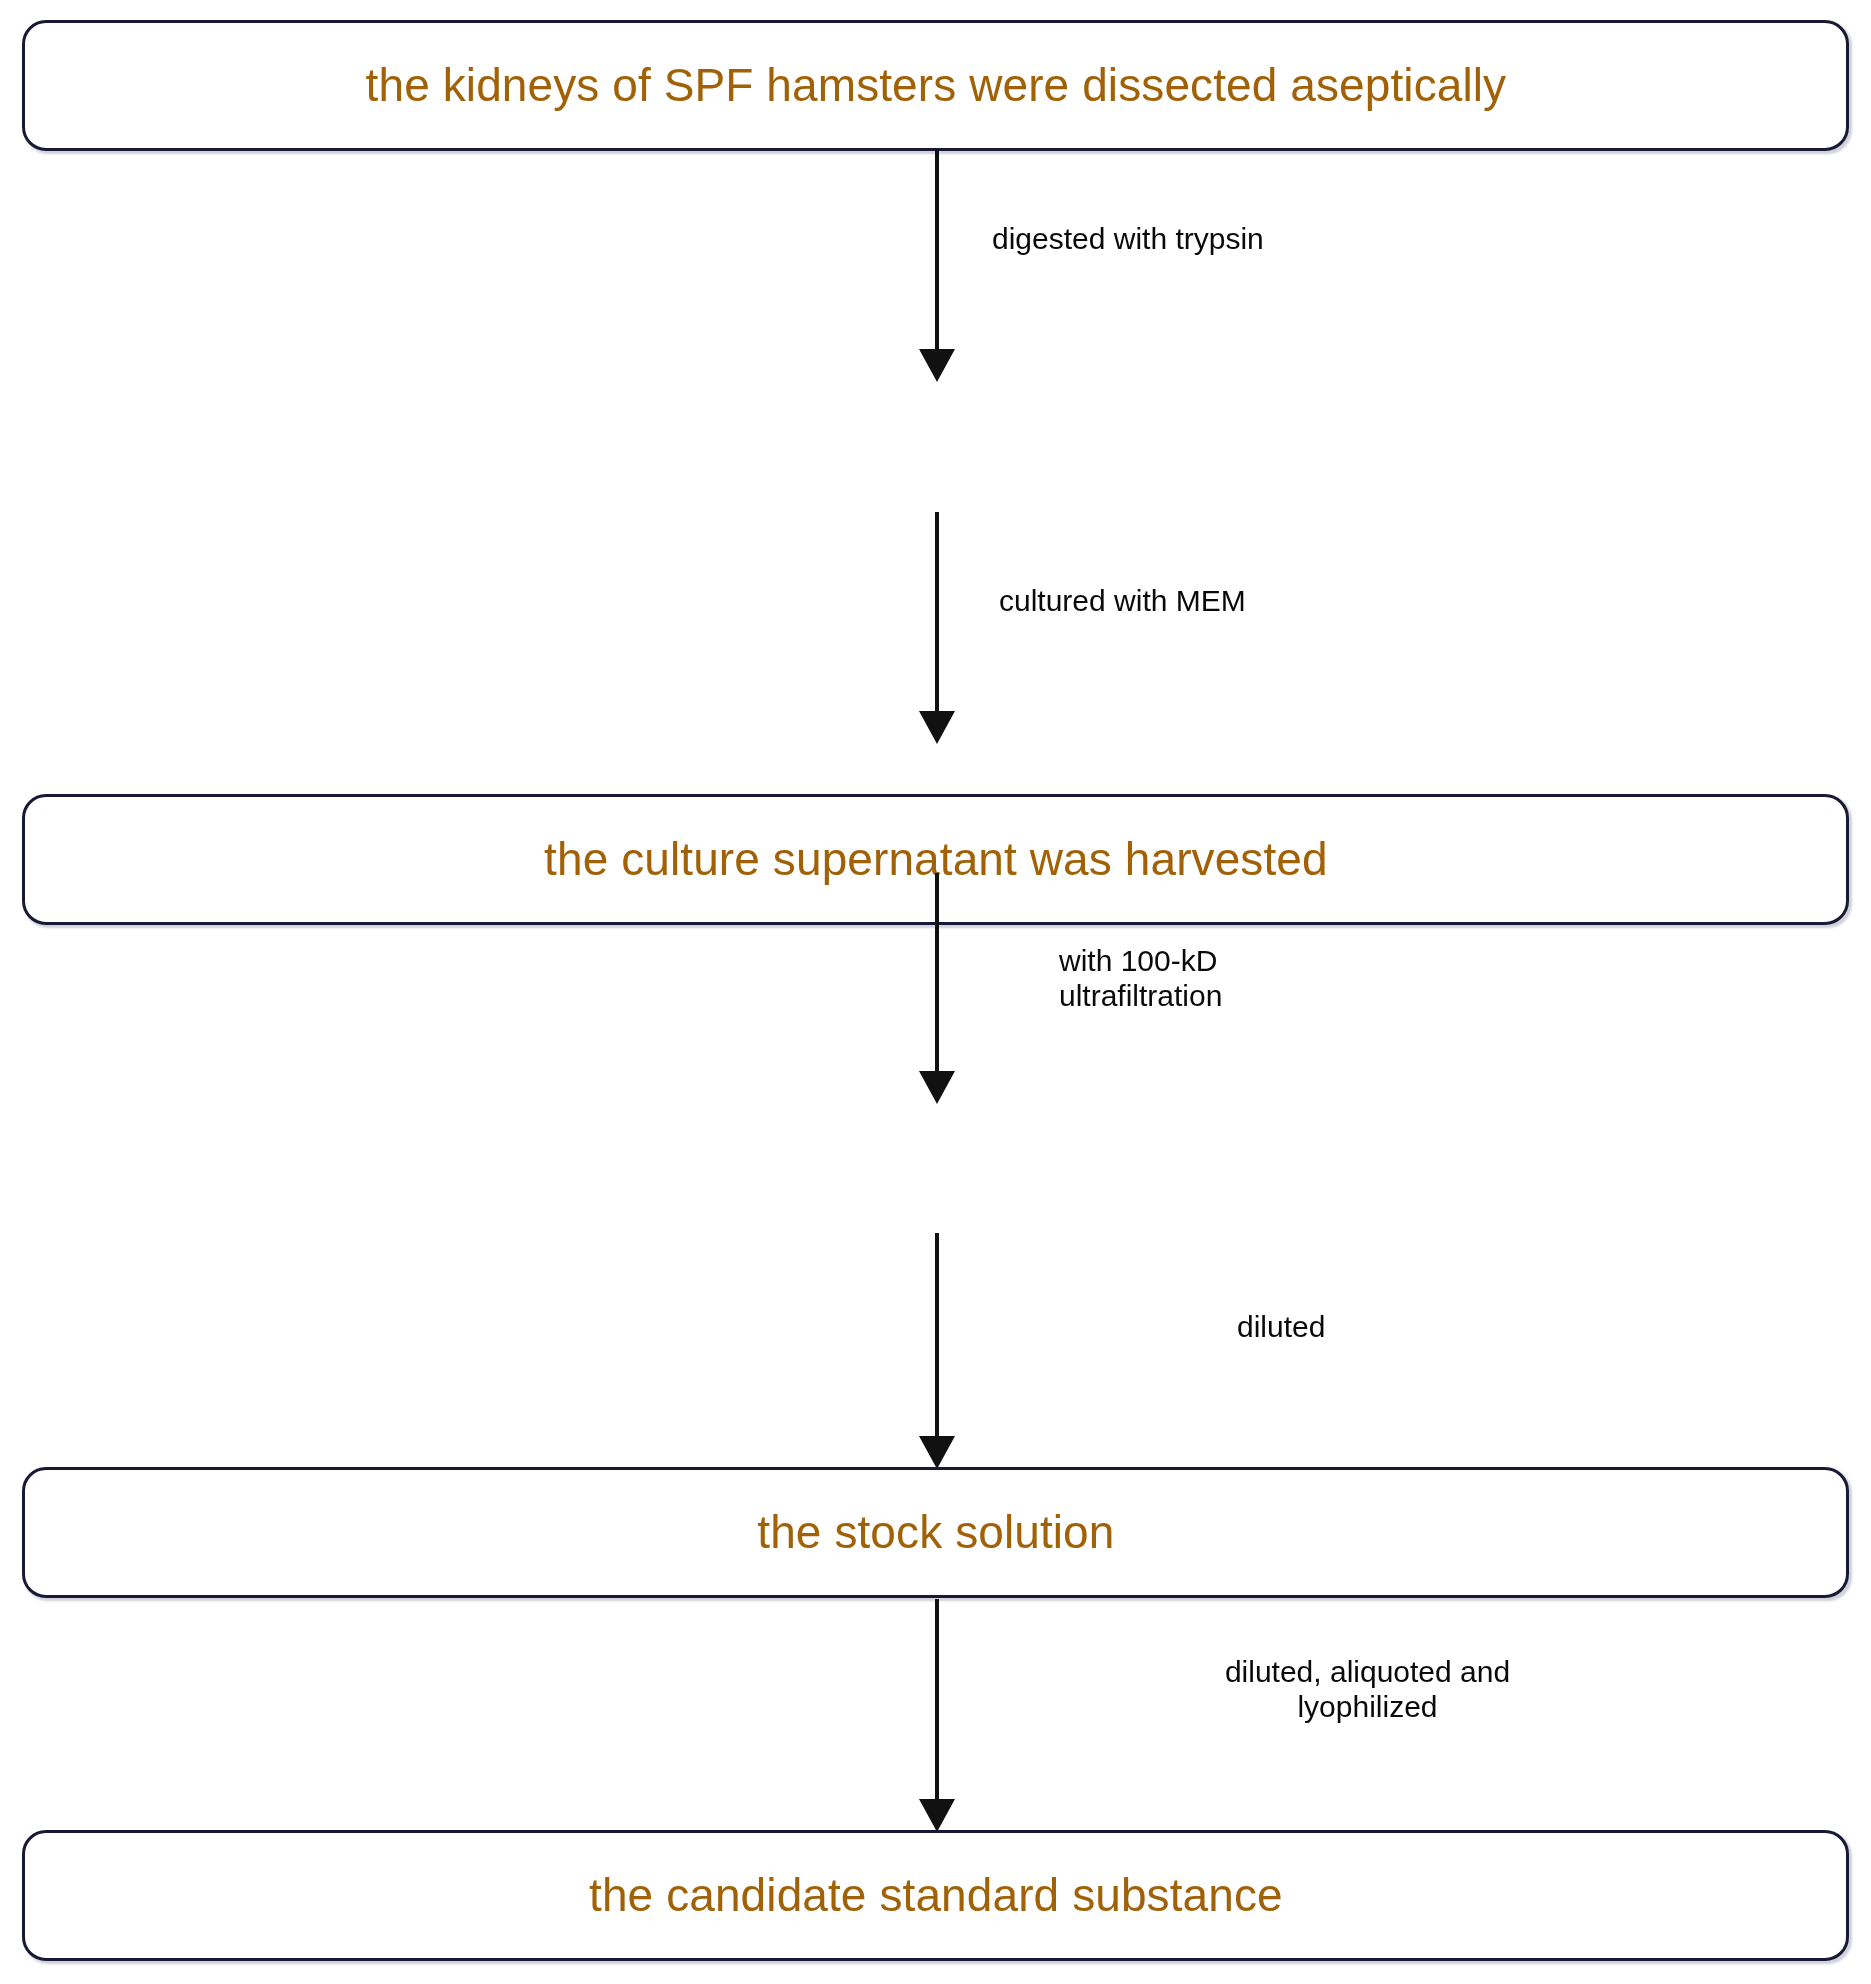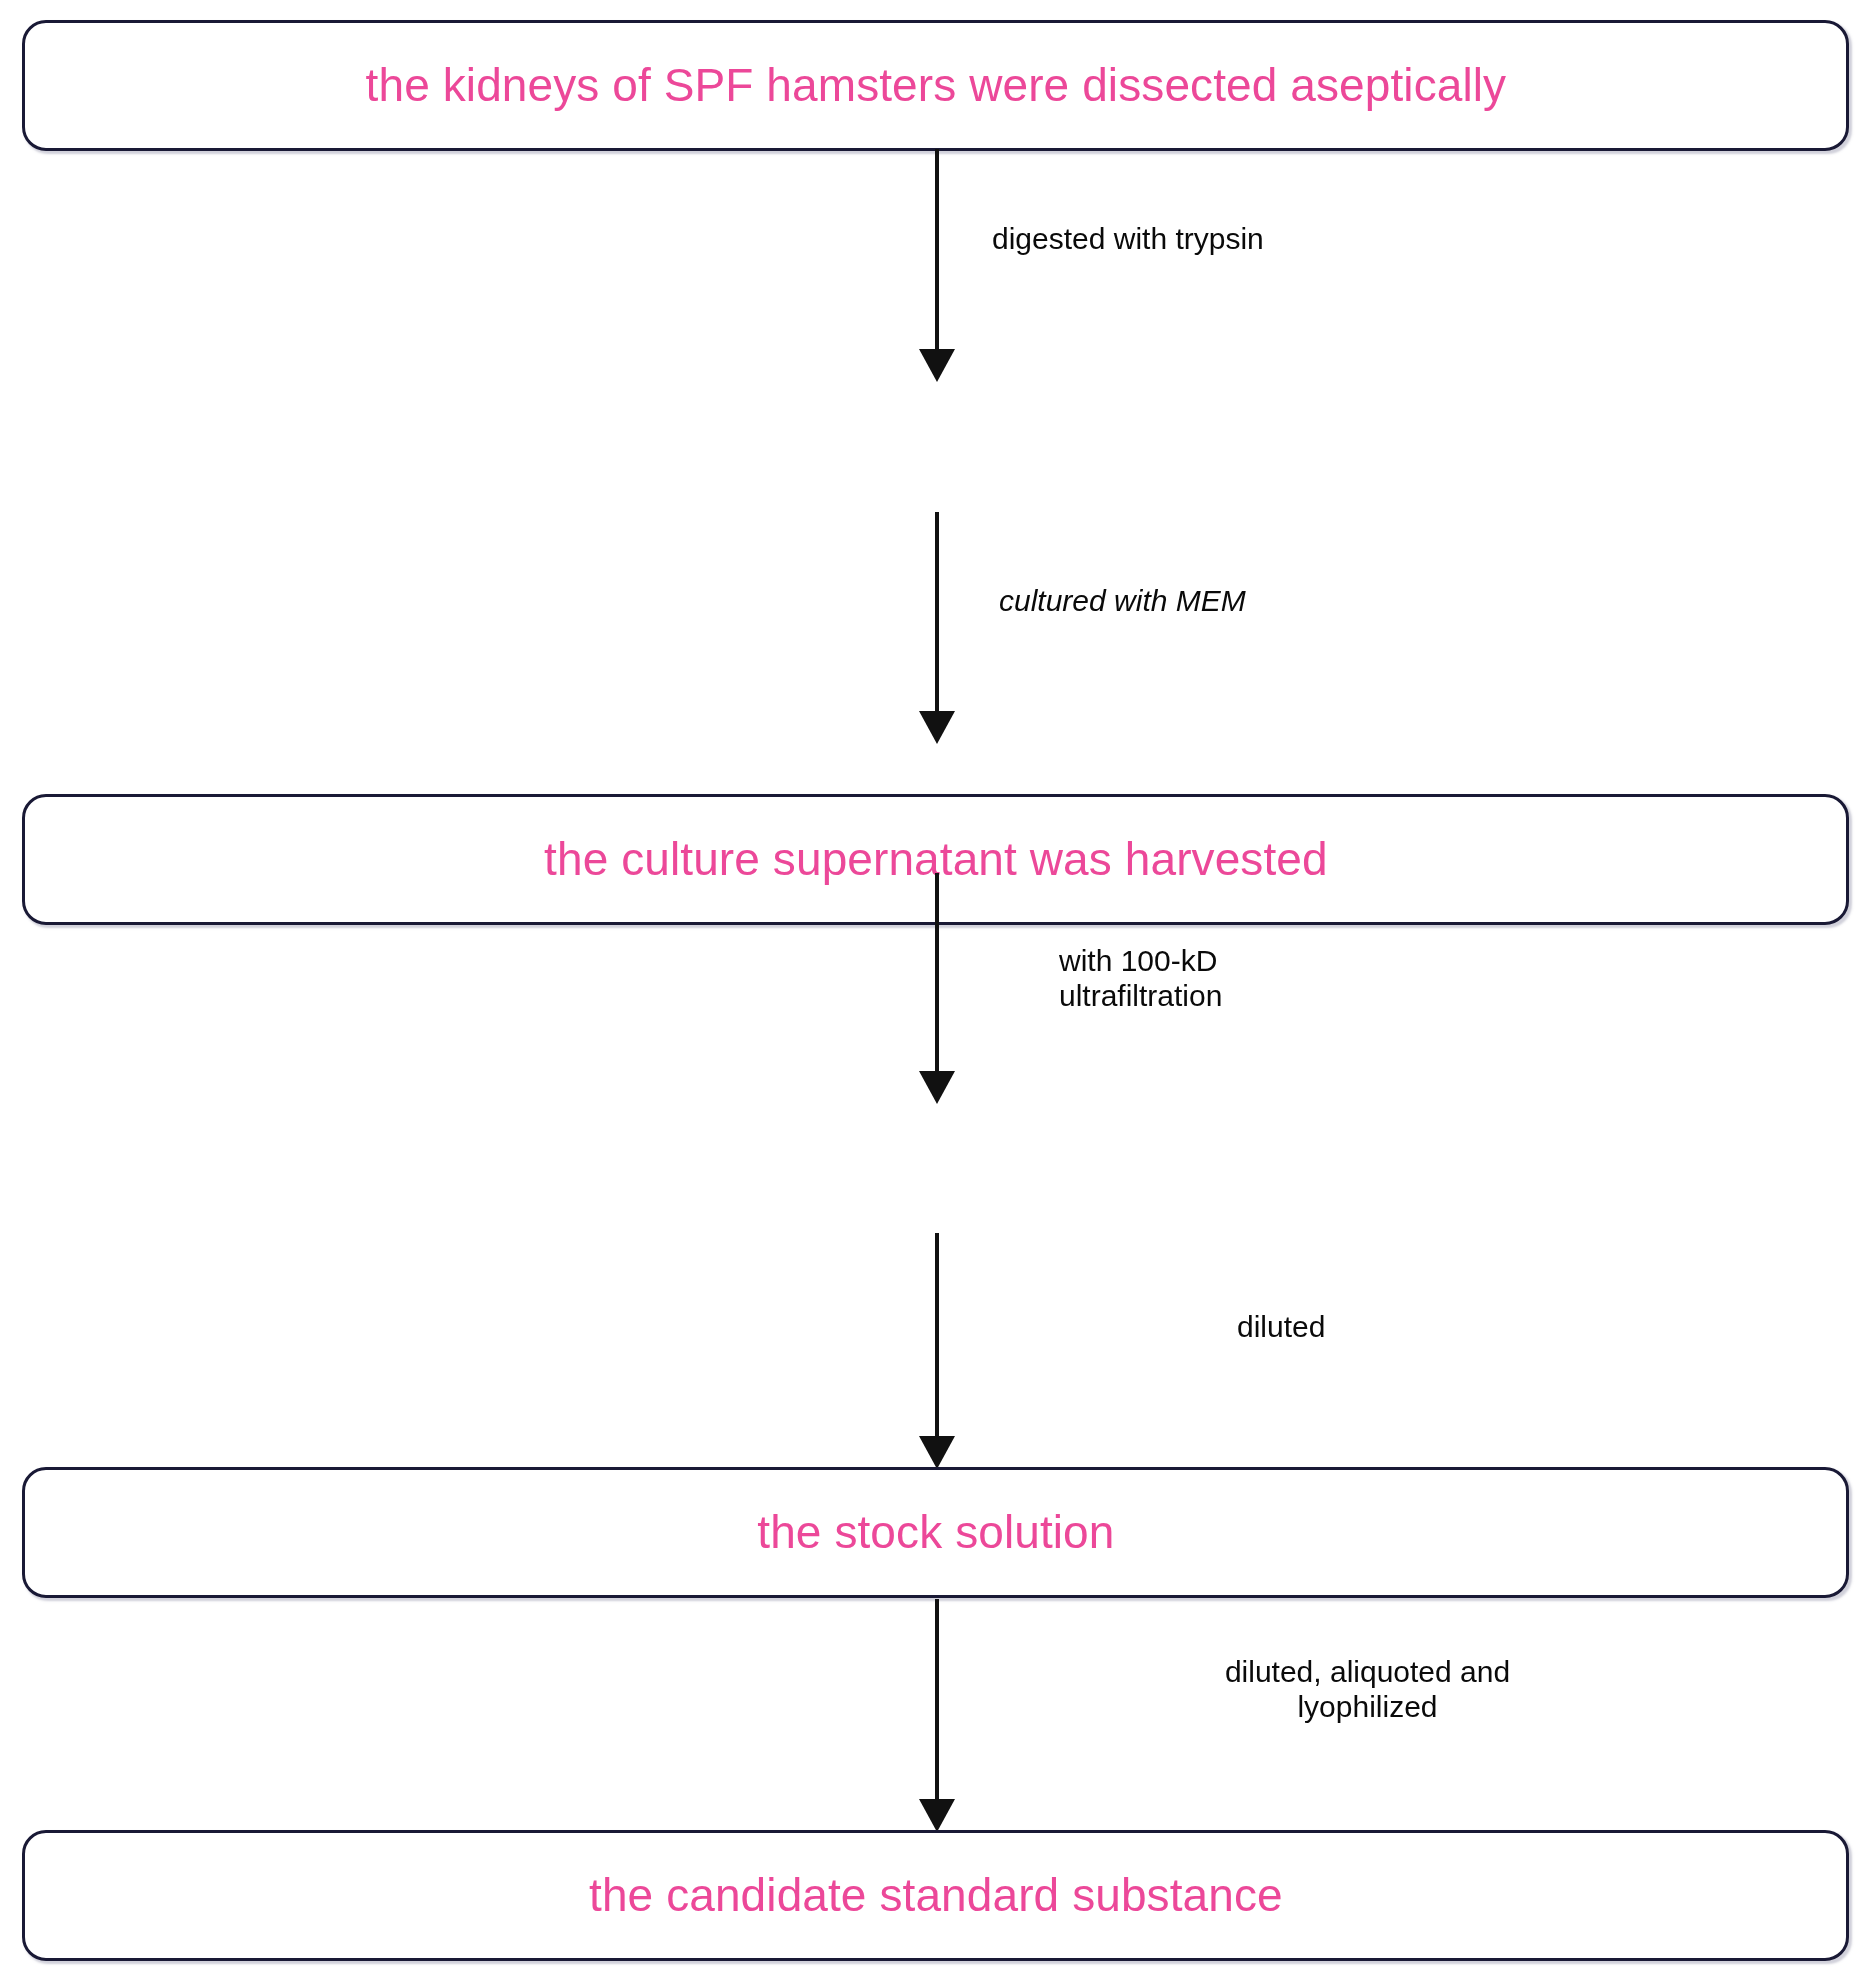--- a/index.html
+++ b/index.html
@@ -29,21 +29,21 @@
     border-radius: 24px;
     background: #ffffff;
     display: flex;
     align-items: center;
     justify-content: center;
     box-shadow: 2.2px 2.2px 2.2px rgba(120,120,150,0.35);
   }
   .node-label {
     font-size: 46px;
     line-height: 1.1;
-    color: #ec4899;
+    color: #a16207;
     letter-spacing: 0.1px;
     white-space: pre;
     text-align: center;
   }
 
   .node-1 { top: 20px; }
   .node-2 { top: 380px; }
   .node-3 { top: 774px; margin-top: 20px; }
   .node-4 { top: 1102px; }
   .node-5 { top: 1467px; }
@@ -95,21 +95,21 @@
   
   .edge-label {
     position: absolute;
     color: #0a0a0a;
     font-size: 30px;
     line-height: 1.18;
     text-align: center;
     white-space: pre-line;
   }
   .lbl-1 { left: 992px; top: 221px;  width: 790px; text-align: left; }
-  .lbl-2 { left: 999px; top: 583px;  width: 790px; text-align: left; font-style: italic; }
+  .lbl-2 { left: 999px; top: 583px;  width: 790px; text-align: left; }
   .lbl-3 { left: 1059px; top: 919px; width: 746px; text-align: left; margin-top: 24px; }
   .lbl-4 { left: 1201px; top: 1309px; width: 597px;  text-align: left; margin-left: 36px; }
   .lbl-5 { left: 965px; top: 1654px; width: 805px; text-align: center; }
 </style>
 </head>
 <body>
 
 <div id="flowchart">
 
   <div class="node node-1">

